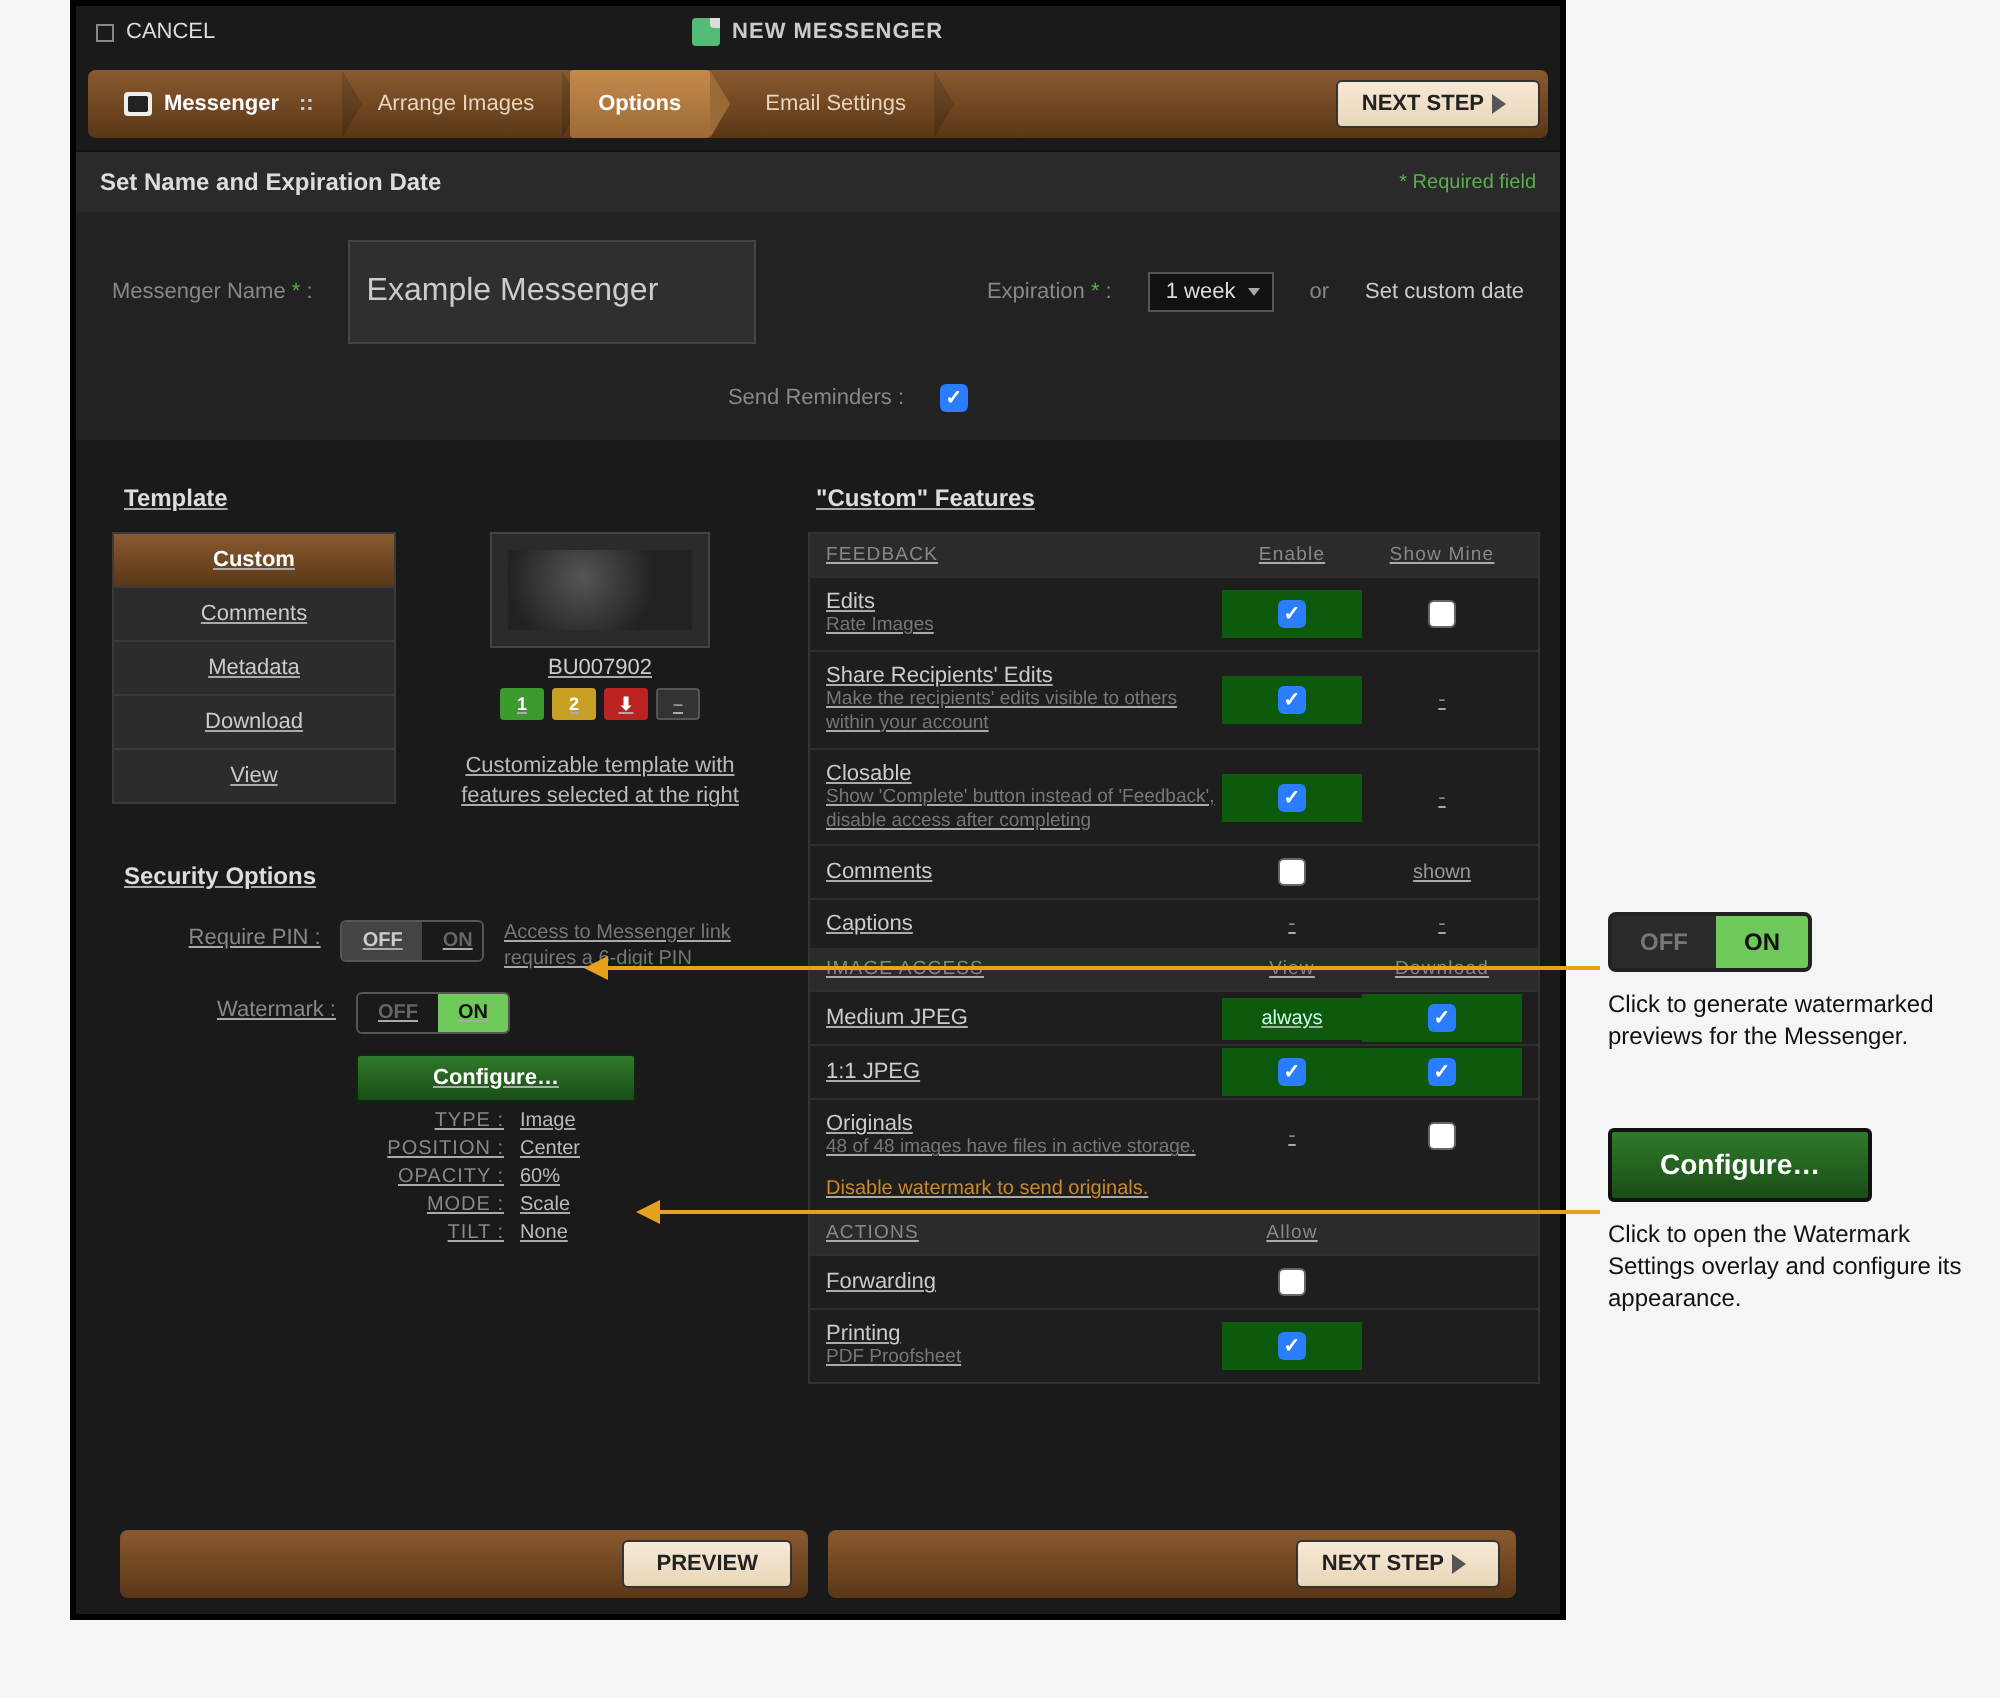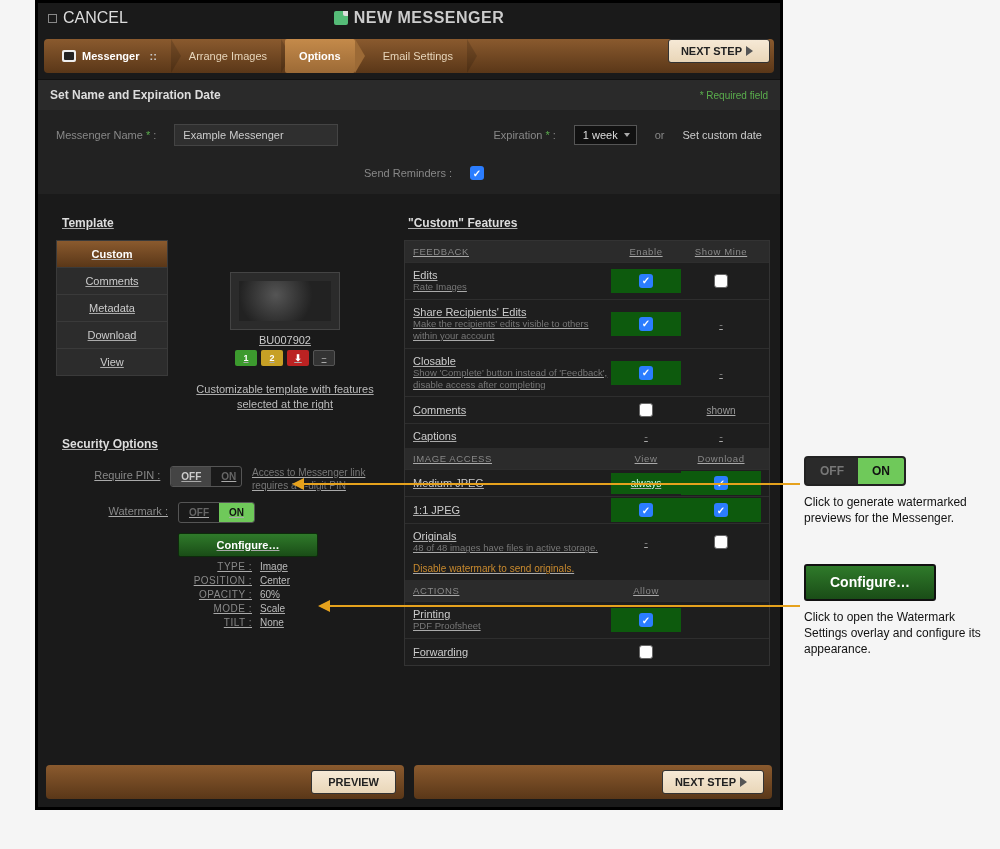--- a/index.html
+++ b/index.html
@@ -17,32 +17,32 @@
     left: 35px; top: 0;
     width: 748px; height: 810px;
     background: #1a1a1a;
     border: 3px solid #000;
     display: flex; flex-direction: column;
   }
   .titlebar {
     display: flex; align-items: center;
     padding: 6px 10px;
     color: #ddd;
-    font-size: 16px;
+    font-size: 11px;
   }
   .titlebar .close { display:flex; align-items:center; gap:6px; cursor:pointer; }
   .titlebar .close .sq { display:inline-block; width:9px; height:9px; border:1px solid #888; }
   .titlebar .title { flex:1; text-align:center; display:flex; align-items:center; justify-content:center; gap:6px; color:#ccc; font-weight:600; letter-spacing:.5px; }
   .doc-icon { width:14px; height:14px; display:inline-block; background:#5b7; border-radius:2px; position:relative;}
   .doc-icon::after{content:""; position:absolute; right:0; top:0; width:5px;height:5px; background:#ddd; border-bottom-left-radius:2px;}
   .tabs-wrap {
     padding: 6px 6px;
   }
   .tabs {
-    display:flex; align-items:flex-start;
+    display:flex; align-items:center;
     background: linear-gradient(#8a5a2e,#5a3718);
     border-radius:4px;
     height:34px;
     padding:0 4px;
     gap:4px;
   }
   .tabs .crumb {
     padding:0 14px; height:100%; display:flex; align-items:center;
     color:#e7d6bb; font-size:11px; position:relative;
     cursor:pointer;
@@ -80,21 +80,21 @@
   .section-band .req { color:#5aae4d; font-size:10px; font-weight:400;}
   .req-star{color:#5aae4d;}
   .panel{
     background:#222; padding:14px 18px;
     display:flex; flex-wrap:wrap; gap:10px 18px; align-items:center;
     color:#888;
   }
   .panel label{color:#888;}
   .text-input{
     background:#2f2f2f; border:1px solid #444; color:#ccc;
-    padding:4px 8px; width:164px; font-size:11px;
+    padding:16px 8px; width:204px; font-size:16px;
   }
   .select{
     background:#111; border:1px solid #555; color:#ddd; padding:3px 18px 3px 8px;
     font-size:11px; position:relative;
   }
   .select .caret{position:absolute; right:6px; top:50%; transform:translateY(-50%); width:0;height:0;border-top:4px solid #aaa;border-left:3px solid transparent;border-right:3px solid transparent;}
   .checkbox{
     width:14px;height:14px; border-radius:3px; cursor:pointer;
     display:inline-block; position:relative;
   }
@@ -106,27 +106,27 @@
     overflow:hidden;
     text-decoration:underline;
   }
   .left-col{ width:330px; display:flex; flex-direction:column; gap:0px;}
   .subhdr{
     color:#ddd; font-size:12px; font-weight:600; padding:10px 2px 10px 6px;
   }
   .template-row{display:flex; gap:16px; align-items:flex-start;}
   .tpl-list{display:flex; flex-direction:column; gap:0;}
   .tpl-item{
-    width:112px; padding:7px 0; text-align:center; background:#2c2c2c;
+    width:142px; padding:7px 0; text-align:center; background:#2c2c2c;
     border:1px solid #3a3a3a; border-bottom:none; color:#ccc; cursor:pointer;
     font-size:11px;
   }
   .tpl-item:last-child{border-bottom:1px solid #3a3a3a;}
   .tpl-item.selected{ background:linear-gradient(#8a5a2e,#5a3718); color:#fff; font-weight:700;}
-  .tpl-preview{ text-align:center; color:#ccc; font-size:11px;margin-top:32px;}
+  .tpl-preview{ text-align:center; color:#ccc; font-size:11px;}
   .thumb{ width:110px; height:58px; background:#2b2b2b; border:1px solid #444; margin:0 auto 4px; position:relative;}
   .thumb::after{content:"";position:absolute;inset:8px;background:radial-gradient(circle at 40% 35%, #555 0, #222 60%);}
   .rating-row{display:flex;gap:4px;justify-content:center;margin-top:4px;}
   .pill{width:22px;height:16px;border-radius:2px;display:flex;align-items:center;justify-content:center;font-size:9px;color:#fff;font-weight:600;}
   .pill.g{background:#3c9a2e;} .pill.y{background:#c7a025;} .pill.r{background:#b22;} .pill.n{background:#333;border:1px solid #555;color:#999;}
   .tpl-note{ text-align:center; margin-top:16px; color:#bbb; line-height:1.4; font-size:11px;}
   .sec-opts, .disp-opts{margin-top:14px;}
   .opt-row{display:flex; align-items:flex-start; gap:10px; padding:5px 4px;}
   .opt-row .lab{width:108px; text-align:right; color:#888; padding-top:3px;}
   .toggle{
@@ -154,21 +154,21 @@
   .ft-section span:first-child{text-align:left;}
   .ft-row{display:grid; grid-template-columns: 1fr 70px 80px; align-items:center;
     padding:6px 8px; border-top:1px solid #2e2e2e;}
   .ft-row .name{color:#ccc;}
   .ft-row .sub{color:#777; font-size:9.5px; line-height:1.25;}
   .ft-row .cell{display:flex;align-items:center;justify-content:center;}
   .ft-row.hl .cell.main{background:#0d5a0d; padding:5px 0; margin:-5px 0;}
   .ft-row .dash{color:#888;}
   .warn{color:#c98a2e; font-size:10px; padding:3px 8px 6px;}
   .footer{
-    padding:8px 8px;
+    padding:8px 22px;
     display:flex;
     gap:10px;
   }
   .footer-bar{
     background:linear-gradient(#8a5a2e,#5a3718);
     border-radius:4px;
     height:34px;
     flex:1;
     display:flex; align-items:center; justify-content:flex-end;
     padding:0 8px;
@@ -425,34 +425,34 @@
               <span class="checkbox white"></span>
             </div>
         </div>
         <div class="warn">Disable watermark to send originals.</div>
 
         <div class="ft-section" style="grid-template-columns:1fr 70px 80px;">
           <span>ACTIONS</span>
           <span>Allow</span>
           <span></span>
         </div>
+        <div class="ft-row">
+          <div class="name">Forwarding</div>
+          <div class="cell">
+              <span class="checkbox white"></span>
+            </div>
+          <div class="cell"></div>
+        </div>
         <div class="ft-row hl">
           <div>
               <div class="name">Printing</div>
               <div class="sub">PDF Proofsheet</div>
             </div>
           <div class="cell main">
               <span class="checkbox blue"></span>
-            </div>
-          <div class="cell"></div>
-        </div>
-        <div class="ft-row">
-          <div class="name">Forwarding</div>
-          <div class="cell">
-              <span class="checkbox white"></span>
             </div>
           <div class="cell"></div>
         </div>
       </div>
     </div>
   </div>
 
   <div class="footer">
     <div class="footer-bar" style="justify-content:flex-end;">
       <div class="preview-btn">PREVIEW</div>

